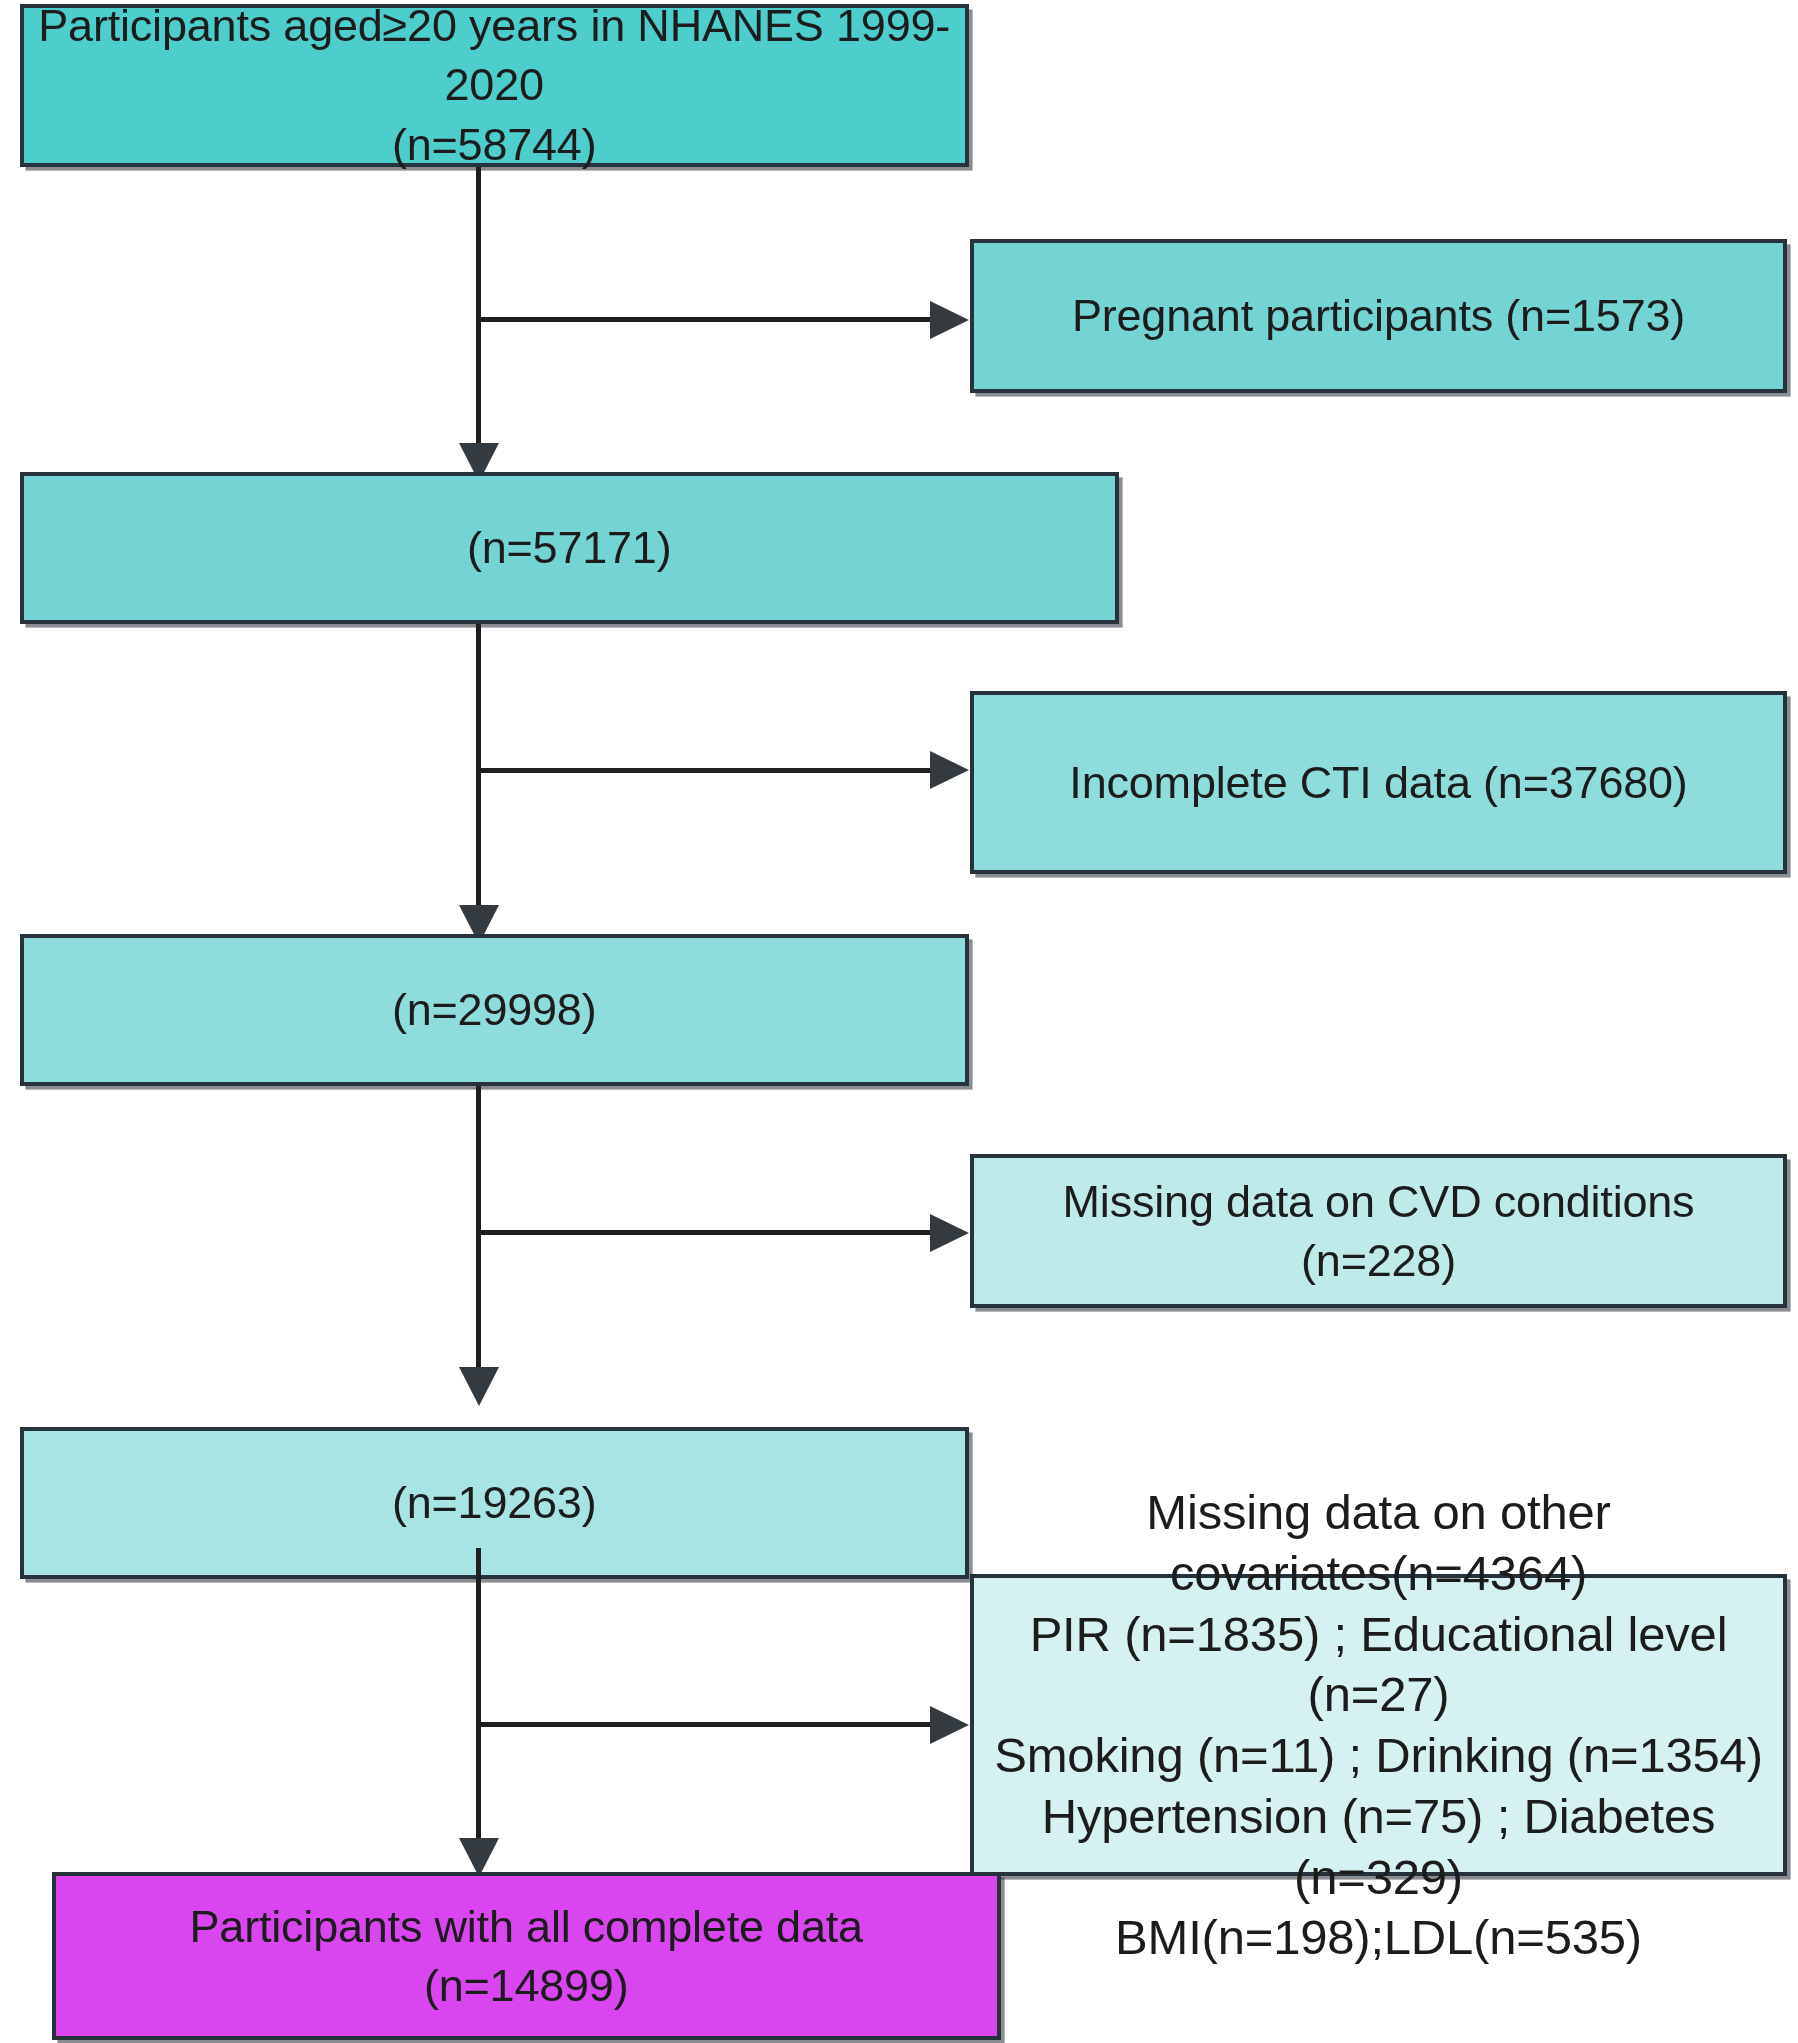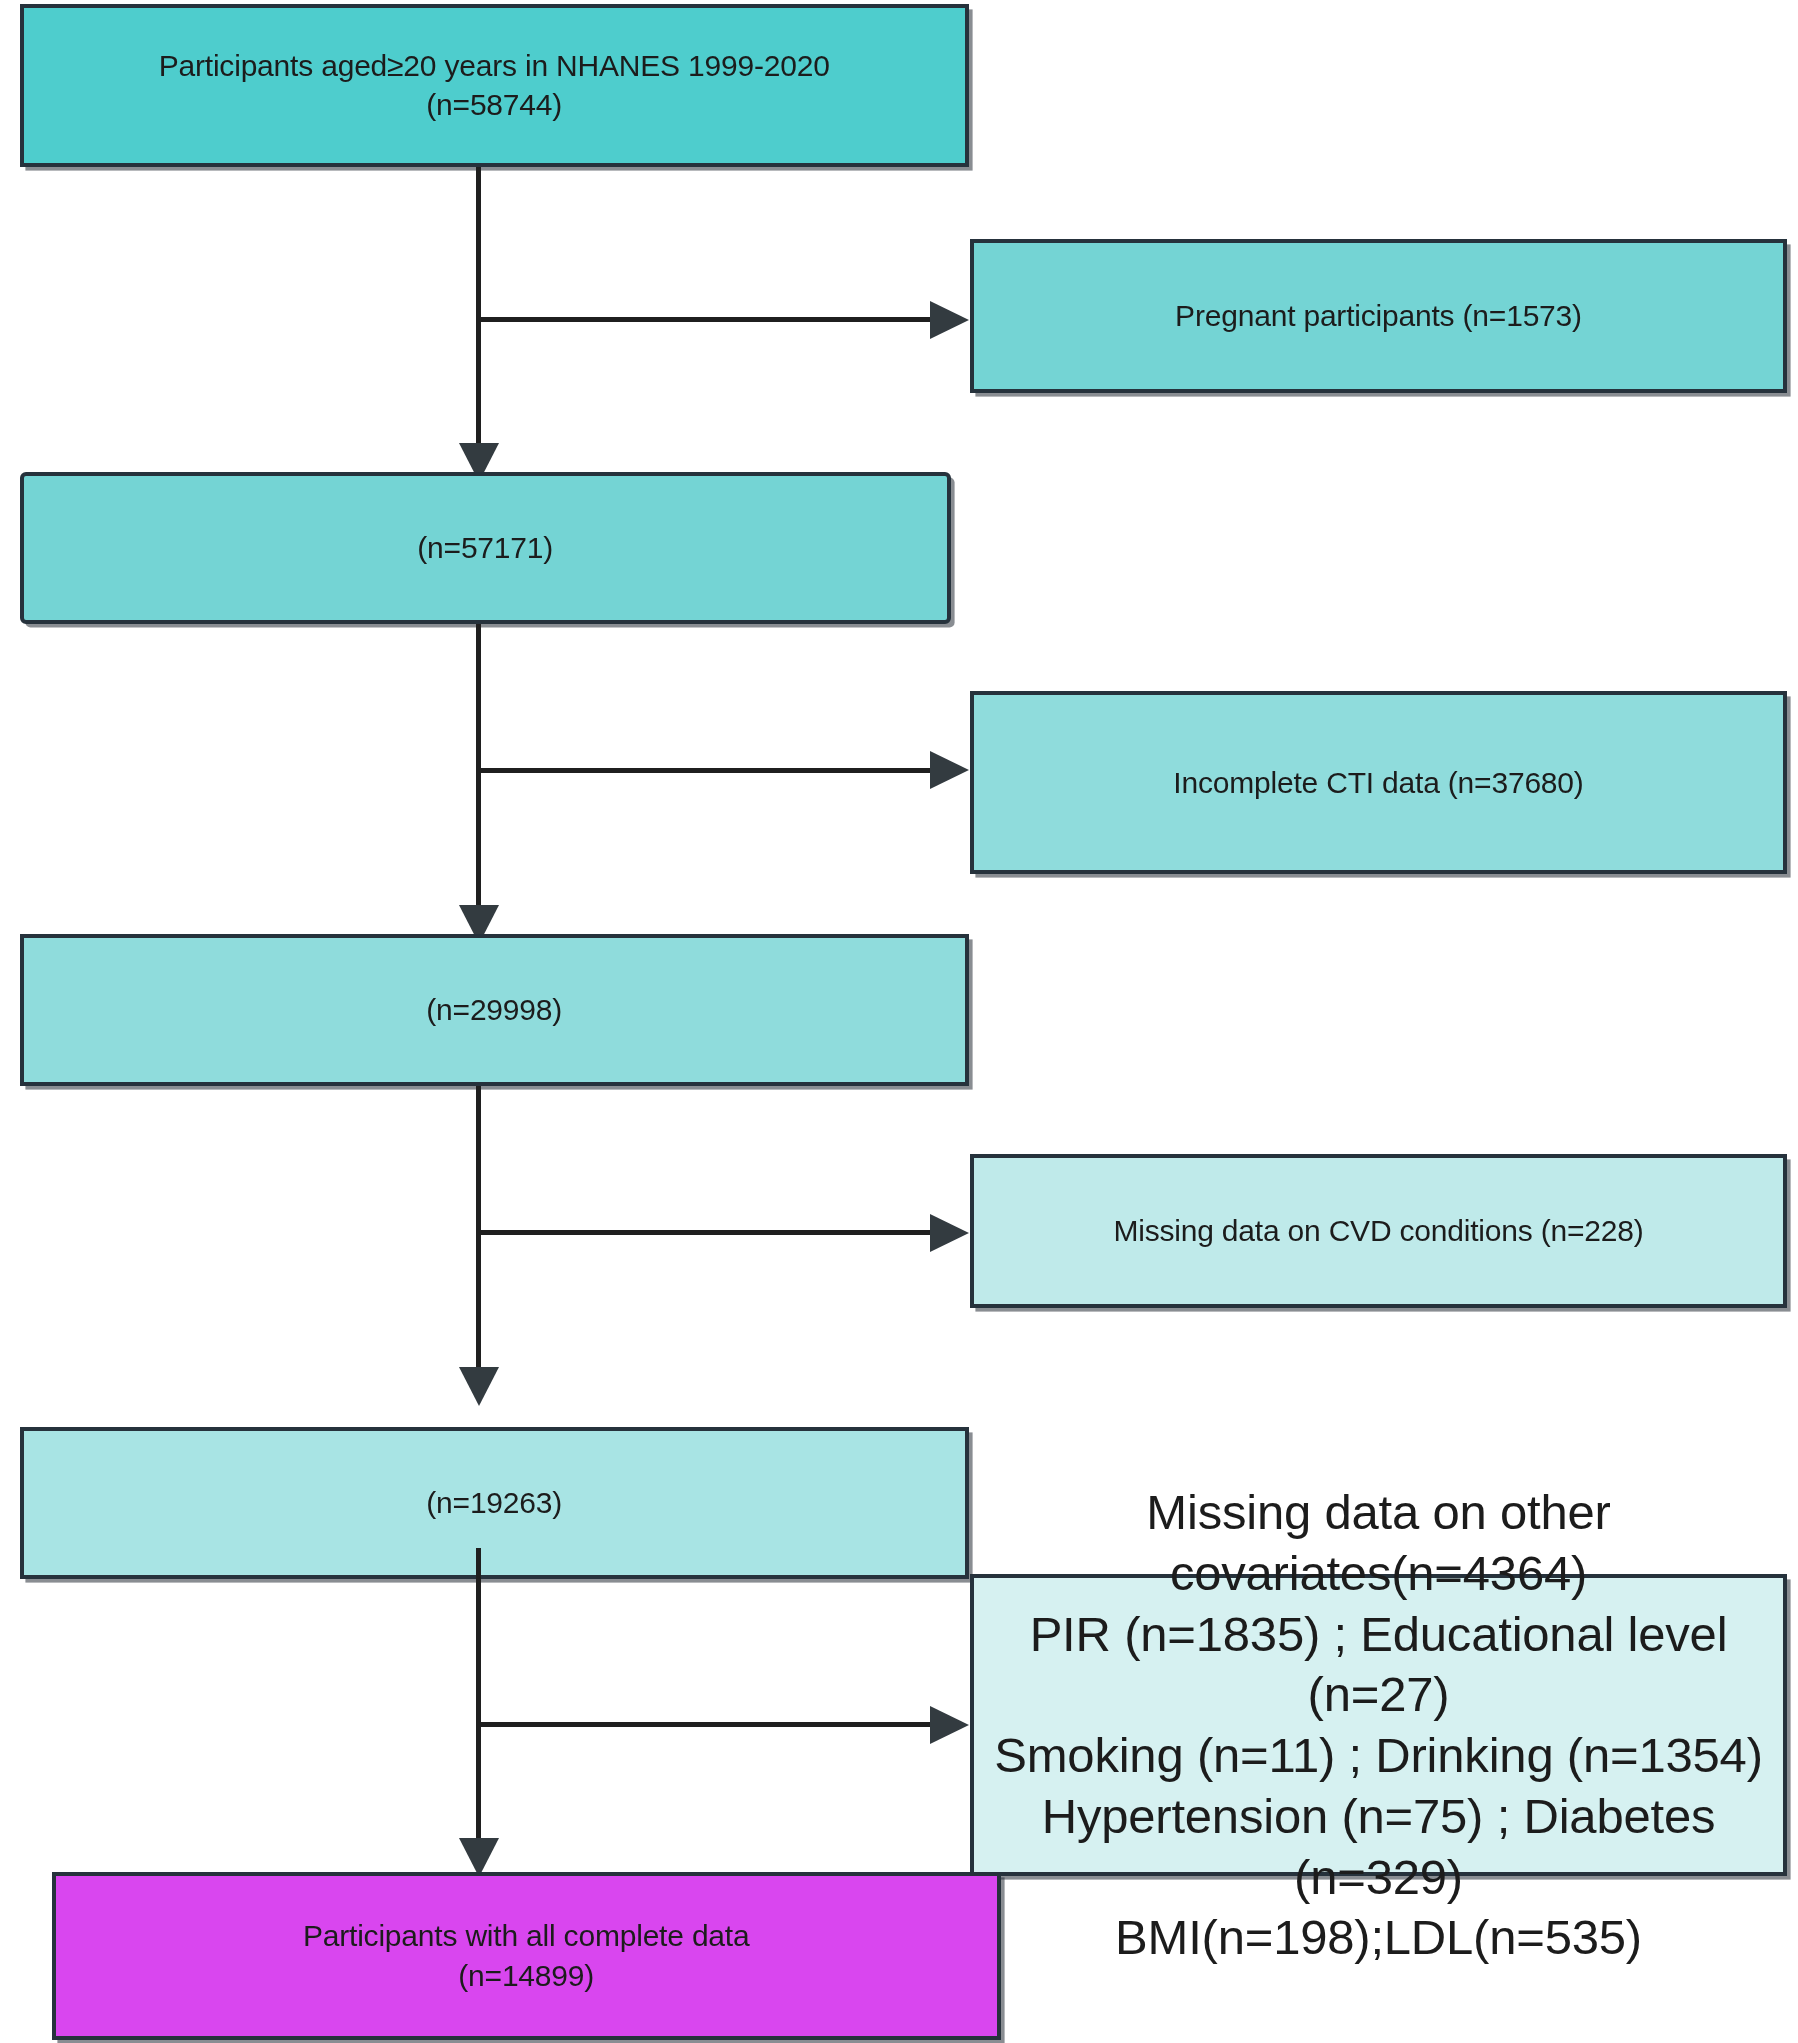--- a/index.html
+++ b/index.html
@@ -19,21 +19,21 @@
   }
   .node {
     position: absolute;
     box-sizing: border-box;
     border: 4.5px solid #26323c;
     display: flex;
     align-items: center;
     justify-content: center;
     text-align: center;
     color: #1c1c1c;
-    font-size: 30px;
+    font-size: 45px;
     line-height: 1.32;
     letter-spacing: -0.2px;
     padding: 3.6px 12.5px;
     box-shadow: 4.5px 4.5px 0 -0.9px rgba(40,48,56,0.55);
   }
   .node .txt {
     white-space: pre-line;
     display: block;
   }
   
@@ -77,21 +77,21 @@
   <div class="vline" style="left:476px; top:167px; height:284px;"></div>
   <div class="arrow-down" style="left:459px; top:443px;"></div>
 
   <div class="hline" style="left:476px; top:317px; width:456px;"></div>
   <div class="arrow-right" style="left:930px; top:301px;"></div>
 
   <div class="node" style="left:970px; top:239px; width:817px; height:154px; background:#74d4d4;">
     <span class="txt">Pregnant participants (n=1573)</span>
   </div>
 
-  <div class="node" style="left:19.7px; top:472px; width:931px; height:152px; background:#74d4d4;border-radius:6px;">
+  <div class="node" style="left:19.7px; top:472px; width:1099px; height:152px; background:#74d4d4;">
     <span class="txt">(n=57171)</span>
   </div>
 
   <div class="vline" style="left:476px; top:624px; height:287px;"></div>
   <div class="arrow-down" style="left:459px; top:905px;"></div>
 
   <div class="hline" style="left:476px; top:768px; width:456px;"></div>
   <div class="arrow-right" style="left:930px; top:751px;"></div>
 
   <div class="node" style="left:970px; top:691px; width:817px; height:183px; background:#8fdcdc;">

